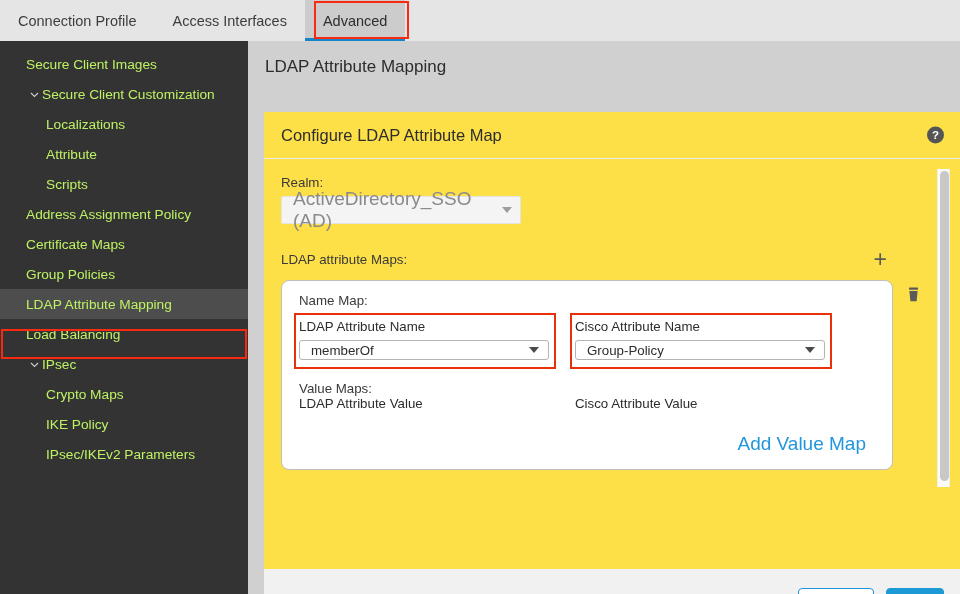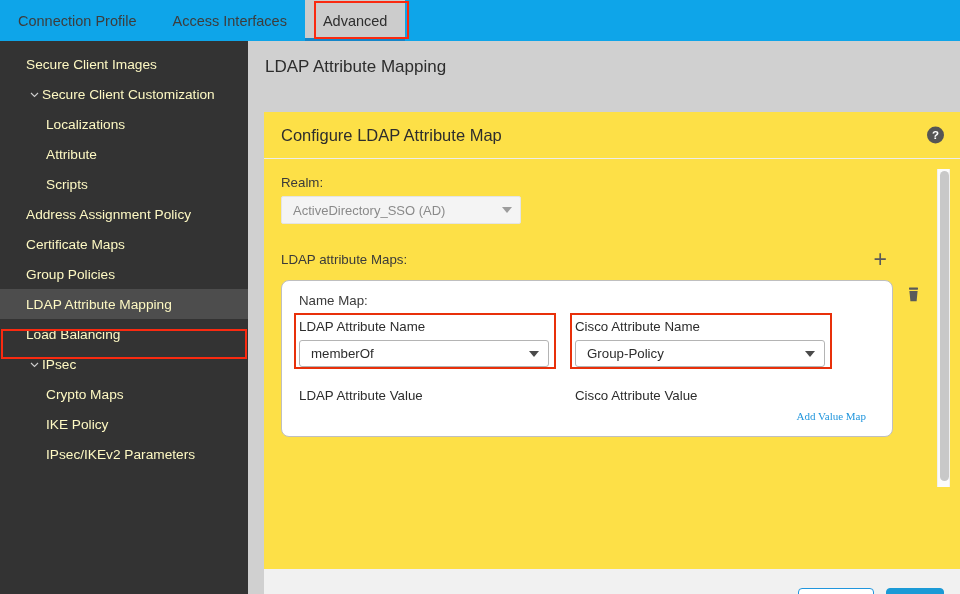--- a/index.html
+++ b/index.html
@@ -7,21 +7,21 @@
     width: 960px; height: 594px;
     font-family: "Liberation Sans", sans-serif;
     background: #ffffff;
     overflow: hidden;
   }
 
   
   .tabbar {
     position: absolute; top: 0; left: 0;
     width: 960px; height: 41px;
-    background: #0ea5e9;
+    background: #e5e5e5;
     display: flex; align-items: stretch;
   }
   .tab {
     display: flex; align-items: center; justify-content: center;
     padding: 0 18px;
     font-size: 14.5px; color: #3d3d3d;
     position: relative;
     cursor: pointer;
   }
   .tab.active {
@@ -46,21 +46,21 @@
   .sidebar {
     position: absolute; top: 41px; left: 0;
     width: 248px; height: 553px;
     background: #333333;
     padding-top: 8px;
     overflow: hidden;
   }
   .side-item {
     height: 30px;
     display: flex; align-items: center;
-    color: #fef9c3;
+    color: #bef264;
     font-size: 13.7px;
     cursor: pointer;
     padding-left: 10px;
     position: relative;
   }
   .side-item.lvl0 { padding-left: 26px; }
   .side-item.lvl0.has-chev { }
   .side-item.lvl1 { padding-left: 46px; }
   .side-item.selected { background: #4d4d4d; }
   .chev {
@@ -133,21 +133,21 @@
     font-size: 13.3px; color: #3a3a3a;
     margin-bottom: 6px;
   }
   .realm-select {
     width: 240px; height: 28px;
     background: #f4f4f4;
     border: 1px solid #e4e4e4;
     border-radius: 2px;
     display: flex; align-items: center;
     padding: 0 8px 0 11px;
-    font-size: 13px; color: #8a8a8a;
+    font-size: 19px; color: #8a8a8a;
     cursor: default;
     justify-content: space-between;
   }
   .caret {
     width: 0; height: 0;
     border-left: 5px solid transparent;
     border-right: 5px solid transparent;
     border-top: 6px solid #9d9d9d;
   }
   .caret.dark { border-top-color: #4a4a4a; }
@@ -186,53 +186,52 @@
   }
   .name-map-cols {
     display: flex; margin-top: 11px;
   }
   .col { position: relative; }
   .col-hdr {
     font-size: 13.3px; color: #2d2d2d;
     margin-bottom: 6px;
   }
   .dd {
-    width: 250px; height: 27px;
+    width: 250px; height: 20px;
     border: 1px solid #b4b4b4;
     border-radius: 3px;
     background: #ffffff;
     display: flex; align-items: center; justify-content: space-between;
     padding: 0 9px 0 11px;
     font-size: 13.3px; color: #2d2d2d;
     cursor: pointer;
   }
   .col-annot {
     position: absolute;
     left: -5px; top: -6px;
     width: 262px; height: 56px;
     border: 2.5px solid #e8300a;
     pointer-events: none;
     z-index: 4;
   }
   .gap { width: 26px; }
 
   .value-maps { margin-top: 21px; }
   .vm-cols {
-    display: flex; margin-top: 10px;
+    display: flex; 
   }
   .vm-cols .c1 { width: 276px; font-size: 13.3px; color: #2d2d2d; }
   .vm-cols .c2 { font-size: 13.3px; color: #2d2d2d; }
   .add-value-map {
     text-align: right;
     padding-right: 26px;
-    margin-top: 7px;
-    font-size: 11px;
+    margin-top: 22px;
+    font-size: 19px;
     color: #2196dd;
     cursor: pointer;
-    font-family: Liberation Serif, serif;
   }
 
   
   .vscroll {
     position: absolute; right: 10px; top: 10px;
     width: 13px; height: 318px;
     background: #fbfbfb;
     border-left: 1px solid #f0f0f0;
     border-right: 1px solid #f0f0f0;
   }
@@ -399,20 +398,21 @@
               <div class="col-hdr">Cisco Attribute Name</div>
               <div class="dd">
                 <span>Group-Policy</span>
                 <span class="caret dark"></span>
               </div>
               <div class="col-annot"></div>
             </div>
           </div>
 
           <div class="value-maps">
+            <div class="sub-label">Value Maps:</div>
             <div class="vm-cols">
               <div class="c1">LDAP Attribute Value</div>
               <div class="c2">Cisco Attribute Value</div>
             </div>
             <div class="add-value-map">Add Value Map</div>
           </div>
 
         </div>
 
         <span class="trash">

